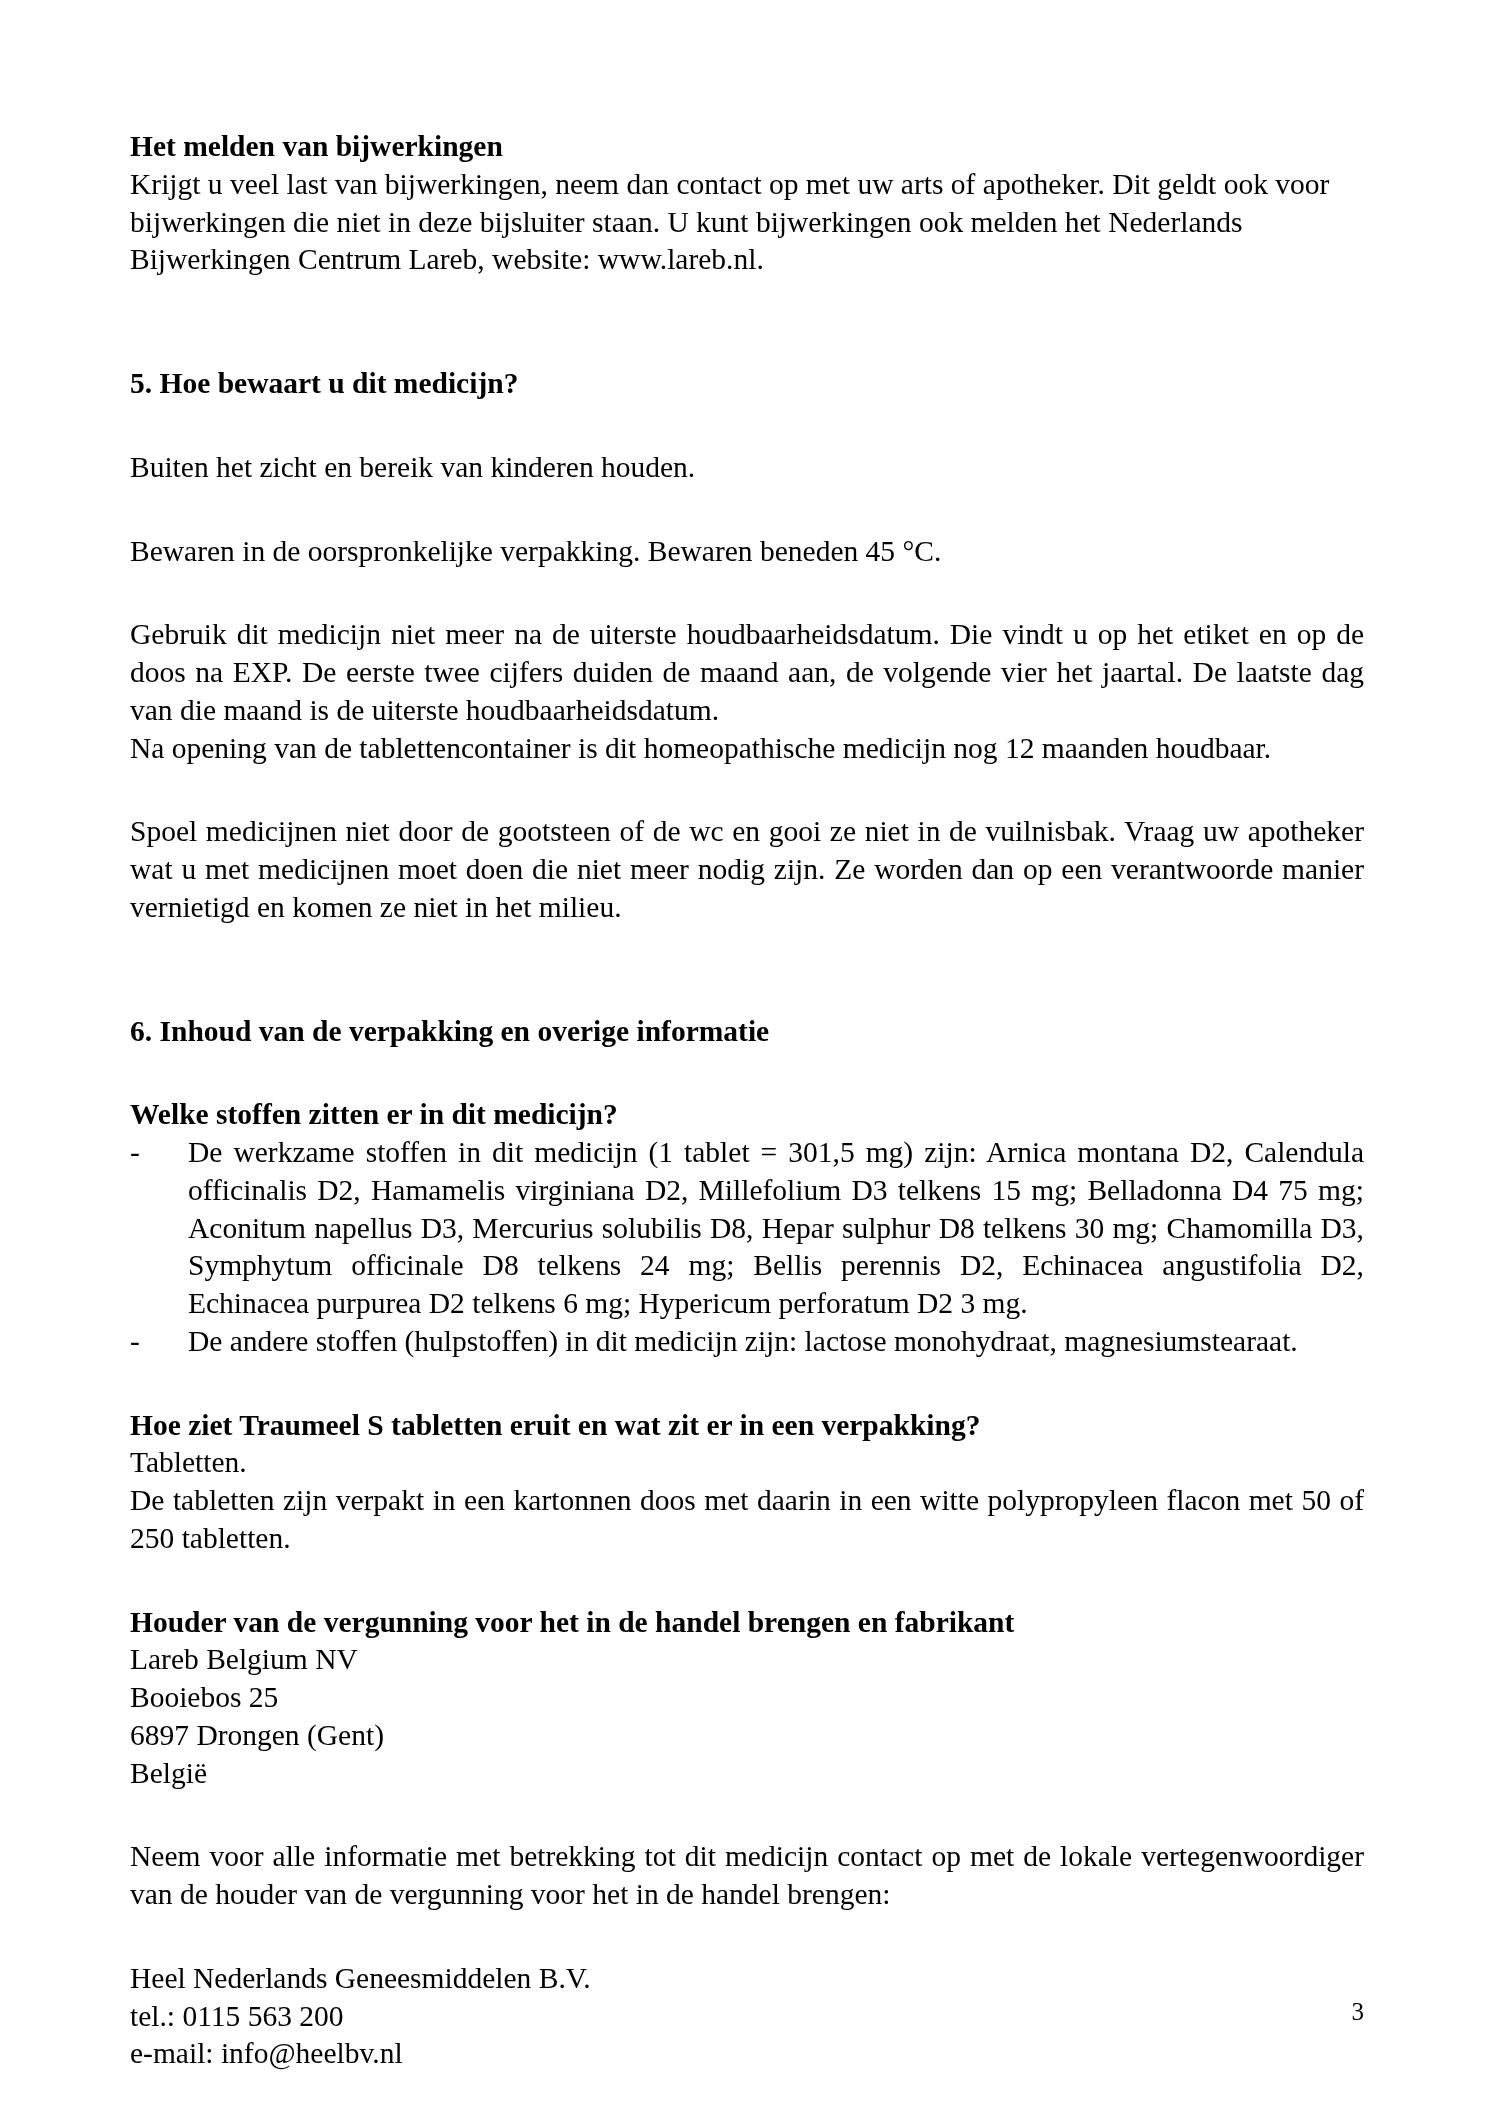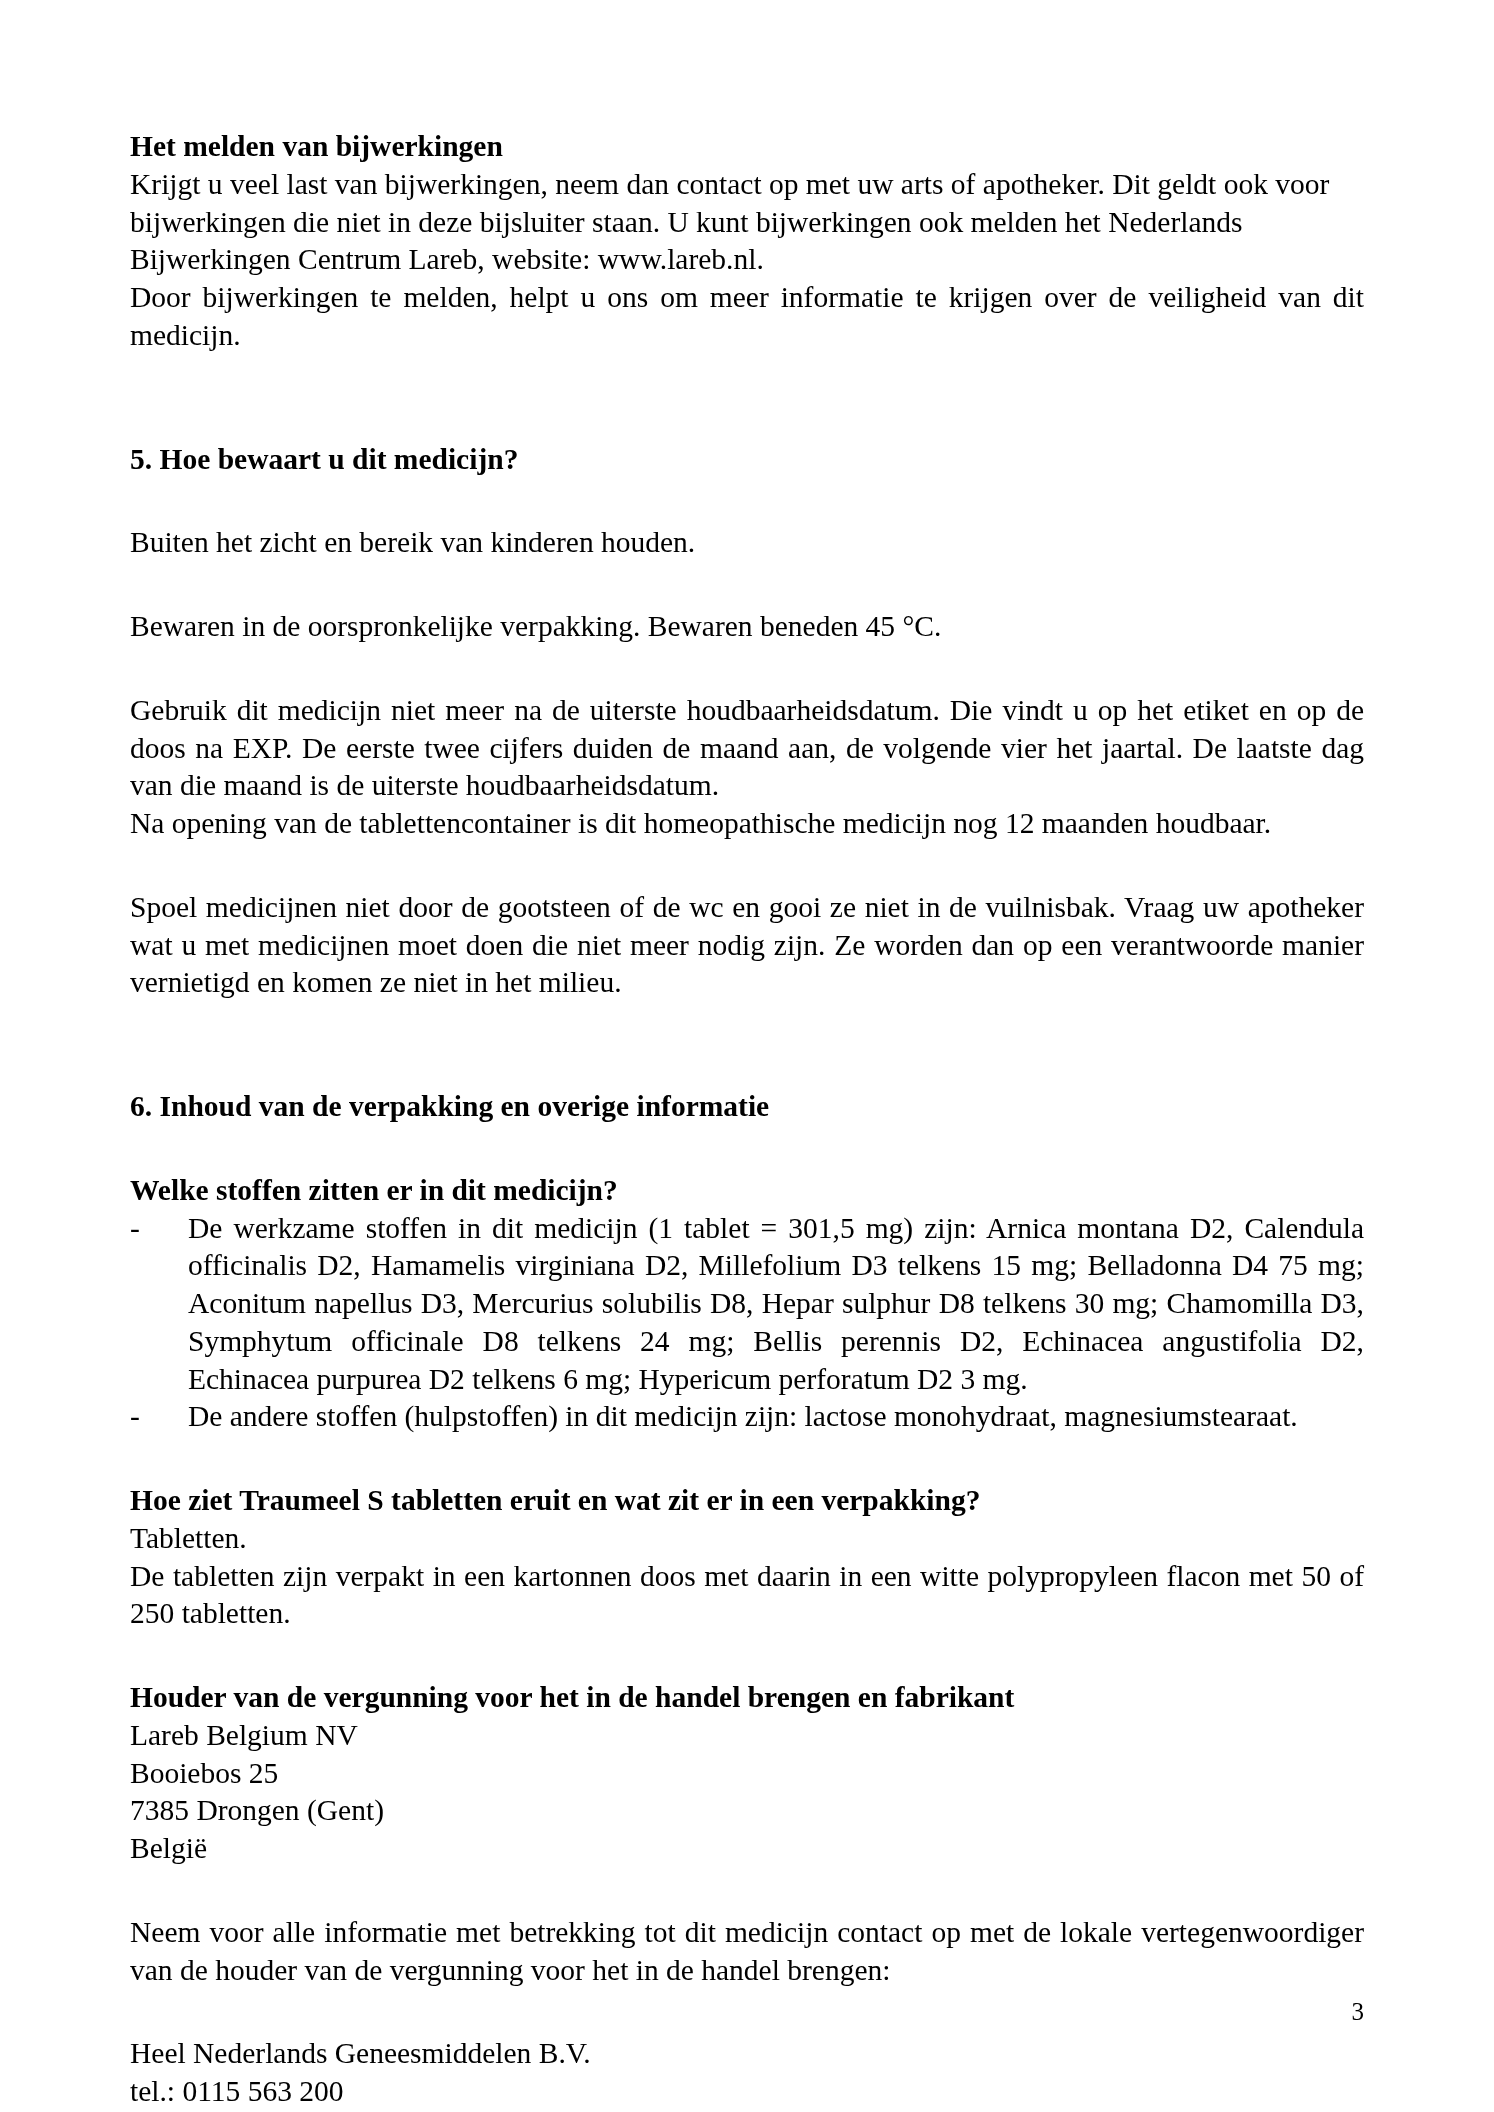--- a/index.html
+++ b/index.html
@@ -64,21 +64,20 @@
   }
 </style>
 </head>
 <body>
 
 <div class="page">
   <div class="content">
 
     <p class="b">Het melden van bijwerkingen</p>
     <p>Krijgt u veel last van bijwerkingen, neem dan contact op met uw arts of apotheker. Dit geldt ook voor bijwerkingen die niet in deze bijsluiter staan. U kunt bijwerkingen ook melden het Nederlands Bijwerkingen Centrum Lareb, website: www.lareb.nl.</p>
-    <p class="just">Door bijwerkingen te melden, helpt u ons om meer informatie te krijgen over de veiligheid van dit medicijn.</p>
 
     <div class="gap-xl"></div>
 
     <p class="b">5. Hoe bewaart u dit medicijn?</p>
 
     <div class="gap-md"></div>
 
     <p>Buiten het zicht en bereik van kinderen houden.</p>
 
     <div class="gap-md"></div>
@@ -117,21 +116,21 @@
 
     <p class="b">Hoe ziet Traumeel S tabletten eruit en wat zit er in een verpakking?</p>
     <p>Tabletten.</p>
     <p class="just">De tabletten zijn verpakt in een kartonnen doos met daarin in een witte polypropyleen flacon met 50 of 250 tabletten.</p>
 
     <div class="gap-md"></div>
 
     <p class="b">Houder van de vergunning voor het in de handel brengen en fabrikant</p>
     <p>Lareb Belgium NV</p>
     <p>Booiebos 25</p>
-    <p>7385 Drongen (Gent)</p>
+    <p>6897 Drongen (Gent)</p>
     <p>België</p>
 
     <div class="gap-md"></div>
 
     <p class="just">Neem voor alle informatie met betrekking tot dit medicijn contact op met de lokale vertegenwoordiger van de houder van de vergunning voor het in de handel brengen:</p>
 
     <div class="gap-md"></div>
 
     <p>Heel Nederlands Geneesmiddelen B.V.</p>
     <p>tel.: 0115 563 200</p>

